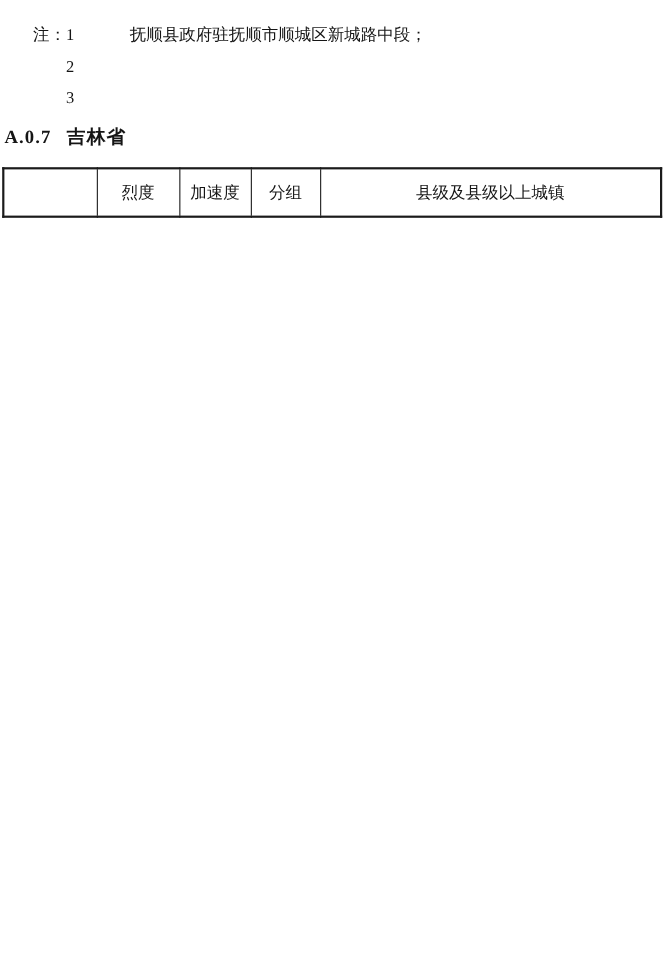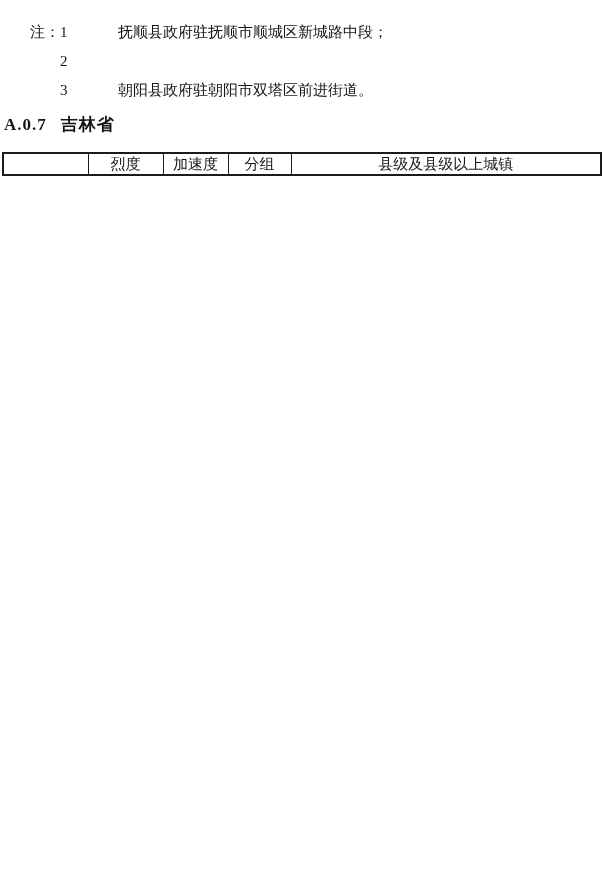--- a/index.html
+++ b/index.html
@@ -66,39 +66,38 @@
       <span class="note-num">1</span>
       <span class="note-text">抚顺县政府驻抚顺市顺城区新城路中段；</span>
     </div>
     <div class="note-line">
       <span class="note-label"></span>
       <span class="note-num">2</span>
     </div>
     <div class="note-line">
       <span class="note-label"></span>
       <span class="note-num">3</span>
-      <span class="note-text">朝阳县政府驻朝阳市双塔区前进街道。</span>
     </div>
   </div>
 
   <div class="section-heading">
     <span class="num">A.0.7</span><span>吉林省</span>
   </div>
 
   <div class="t2wrap">
     <table class="seismic" id="table-jilin">
       <colgroup>
         <col style="width:85px">
           <col style="width:75px">
           <col style="width:65px">
           <col style="width:63px">
           <col style="width:310px">
       </colgroup>
       <tbody>
-          <tr style="height: 22px;">
+          <tr style="height: 44px;">
             <th class="hd"></th>
             <th class="hd">烈度</th>
             <th class="hd">加速度</th>
             <th class="hd">分组</th>
             <th class="hd">县级及县级以上城镇</th>
           </tr>
         </tbody>
     </table>
   </div>
 

